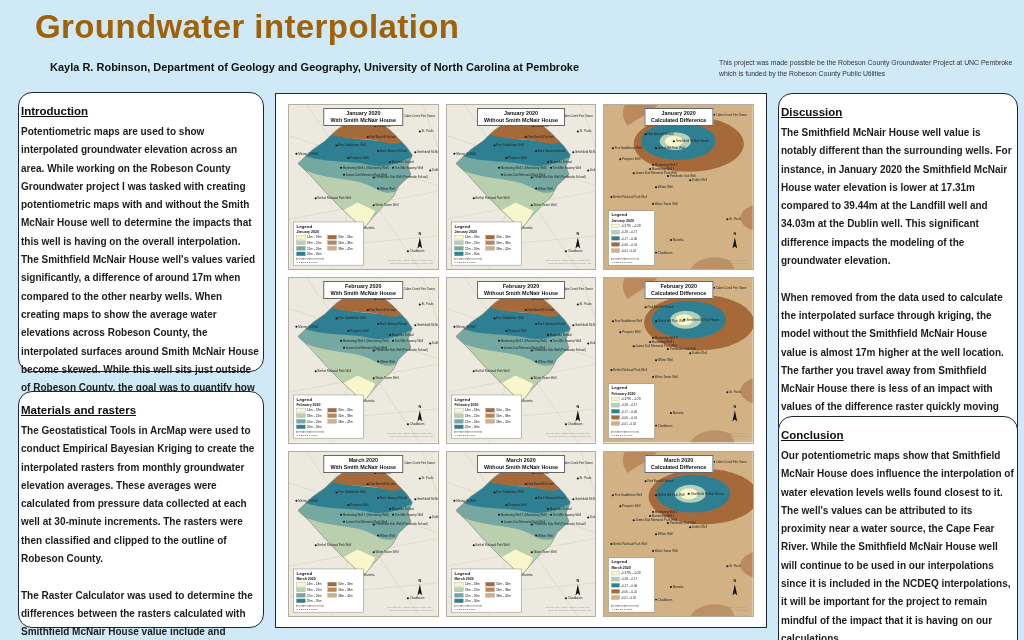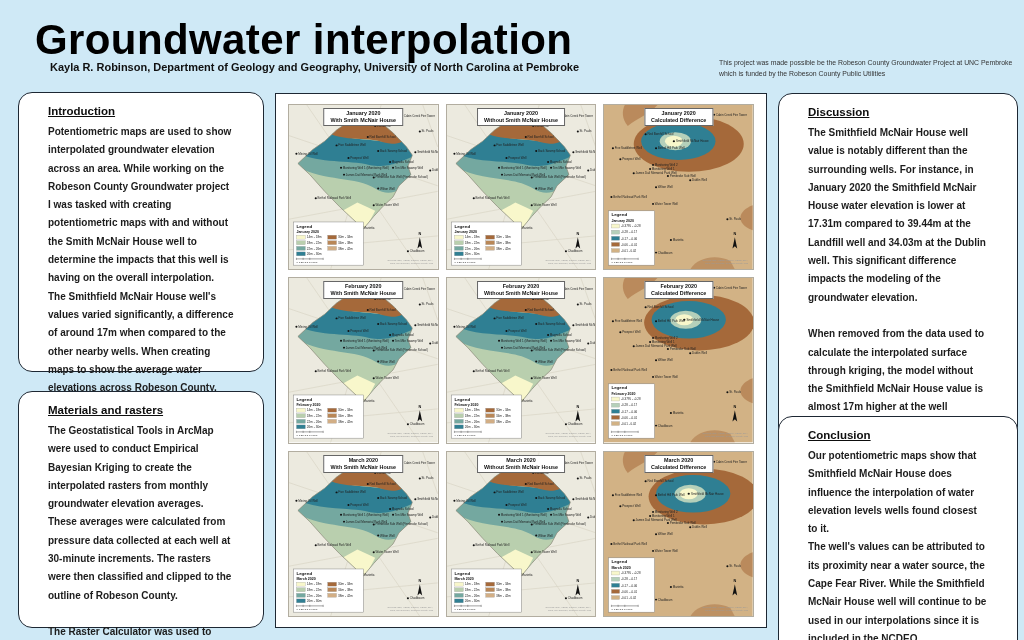--- a/index.html
+++ b/index.html
@@ -2,35 +2,35 @@
 <html><head>
 <meta charset="utf-8">
 <style>
   html,body{margin:0;padding:0;}
   body{
     width:1024px;height:640px;position:relative;overflow:hidden;
     background:#cfe9f6;
     font-family:"Liberation Sans",sans-serif;
   }
   .poster-title{
-    position:absolute;left:35px;top:16px;
-    font-size:42px;font-weight:bold;letter-spacing:.4px;color:#000000;
+    position:absolute;left:35px;top:8px;
+    font-size:33px;font-weight:bold;letter-spacing:.4px;color:#a16207;
   }
   .author-line{
     position:absolute;left:38px;top:61px;
     font-size:11px;font-weight:bold;color:#101010;margin-left:12px;
   }
   .funding-note{
     position:absolute;left:719px;top:58px;width:295px;
     font-size:6.9px;line-height:1.55;color:#333;
   }
   .box{
     position:absolute;background:#fff;
     border:1.6px solid #1d2733;border-radius:14px;
-    padding:11px 29px;box-sizing:border-box;
+    padding:11px 2px;box-sizing:border-box;
   }
   #box-intro{left:18px;top:92px;width:246px;height:280px;}
   #box-materials{left:18px;top:391px;width:246px;height:237px;}
   #box-discussion{left:778px;top:93px;width:240px;height:398px;}
   #box-conclusion{left:778px;top:416px;width:240px;height:238px;}
   .box h2{
     font-size:11.5px;margin:1px 0 6px;color:#0d0d0d;
     text-decoration:underline;font-weight:bold;
   }
   .box .body{

